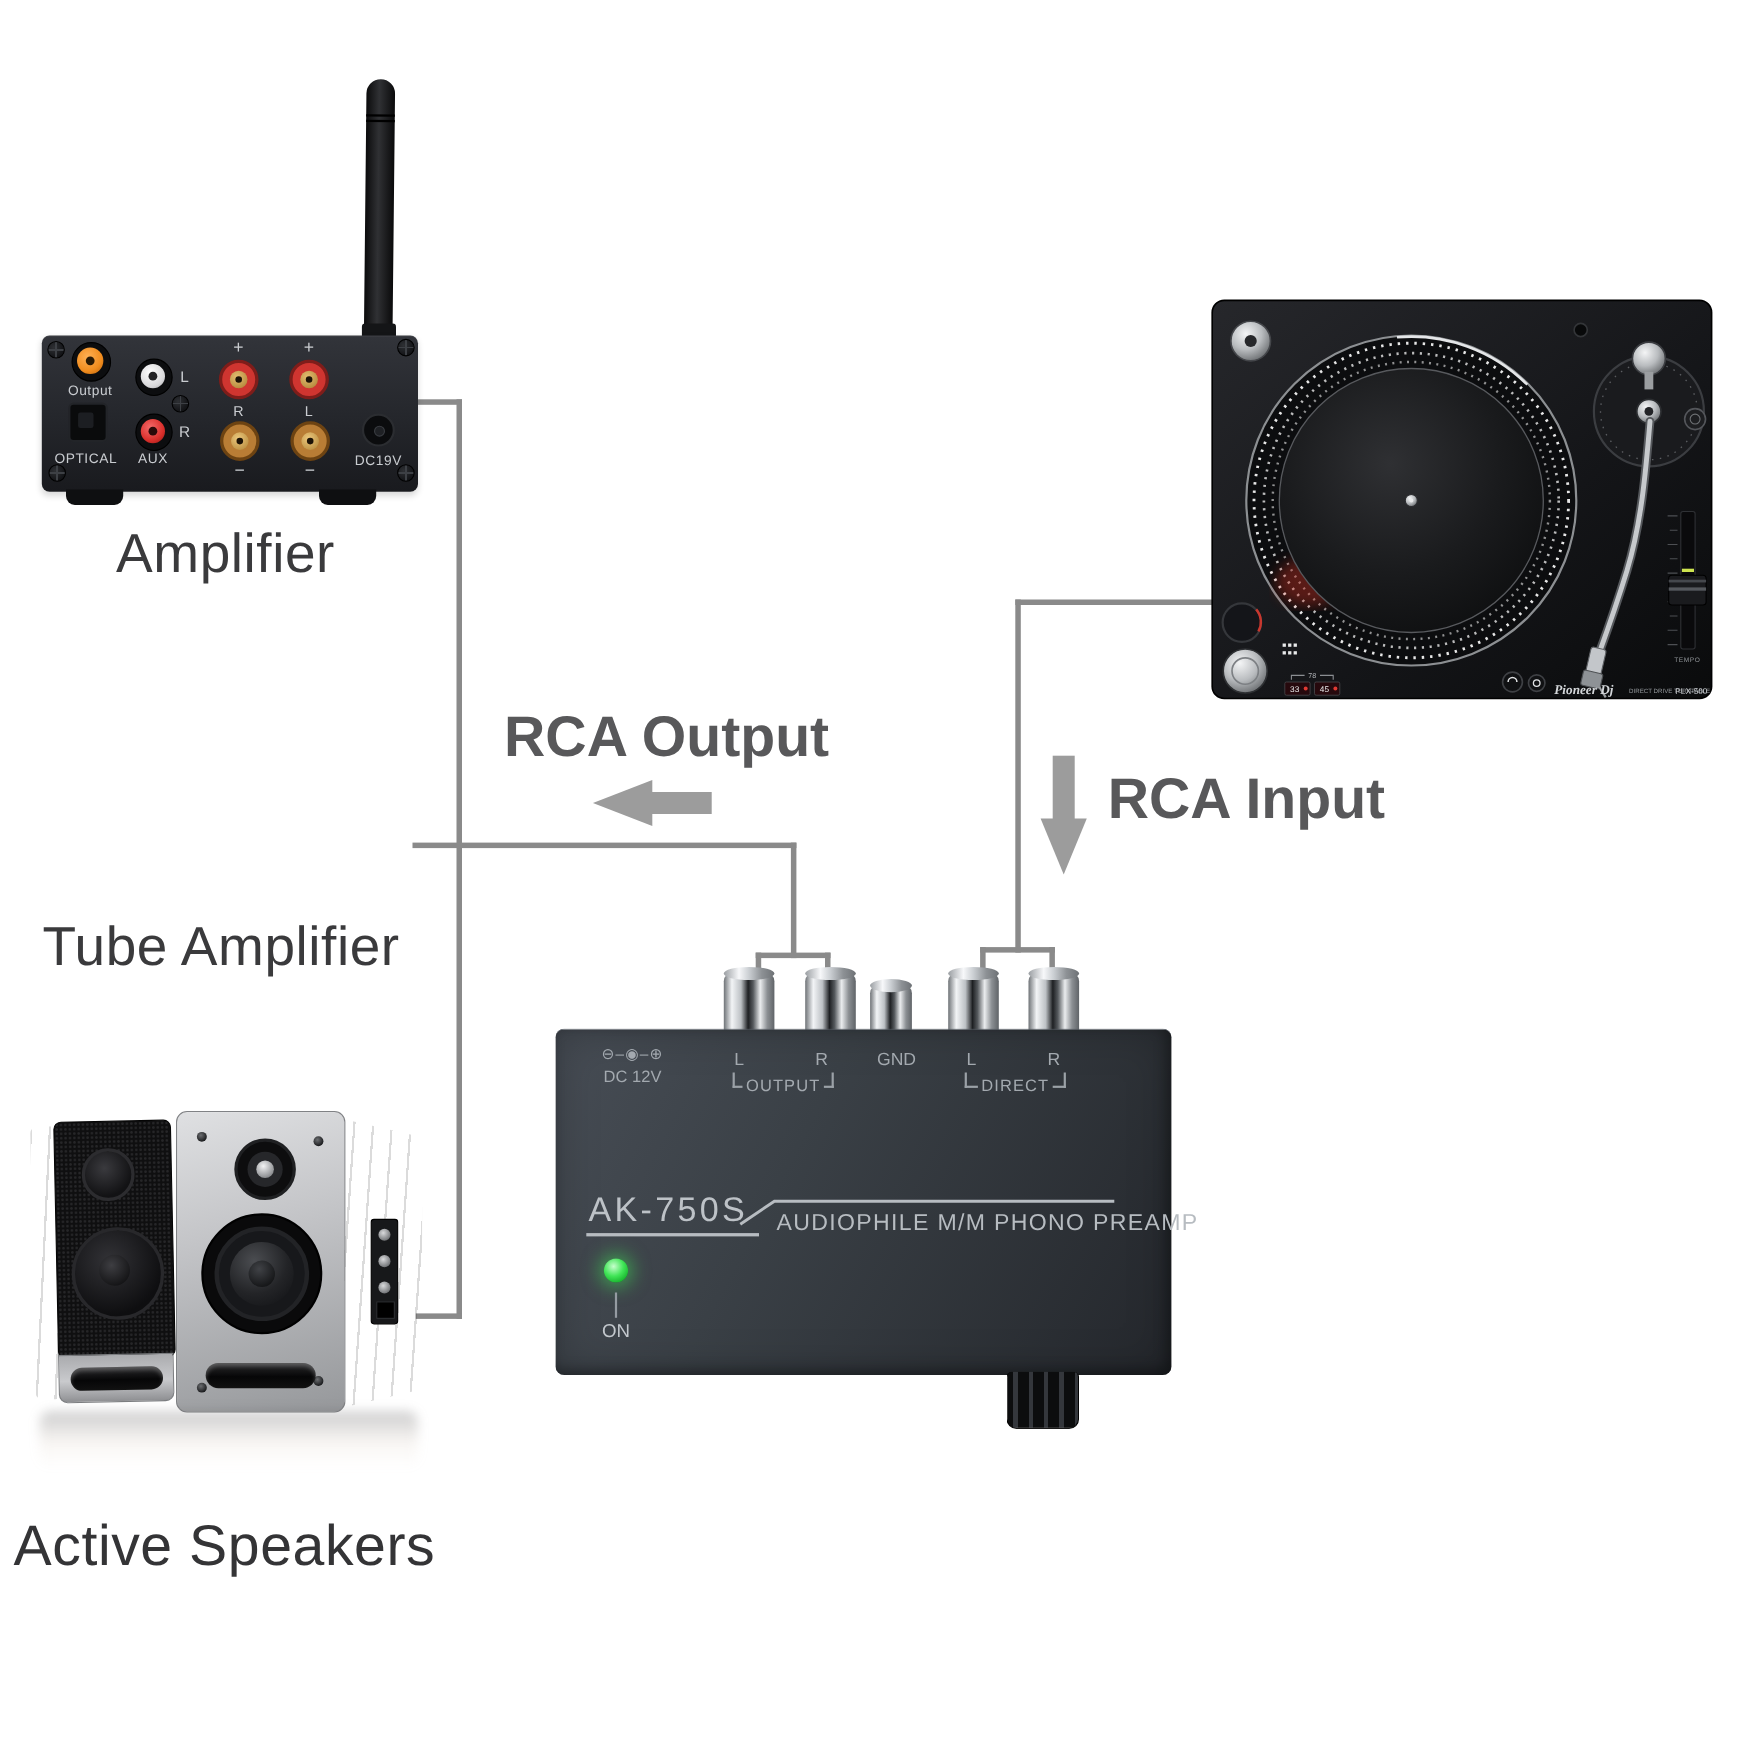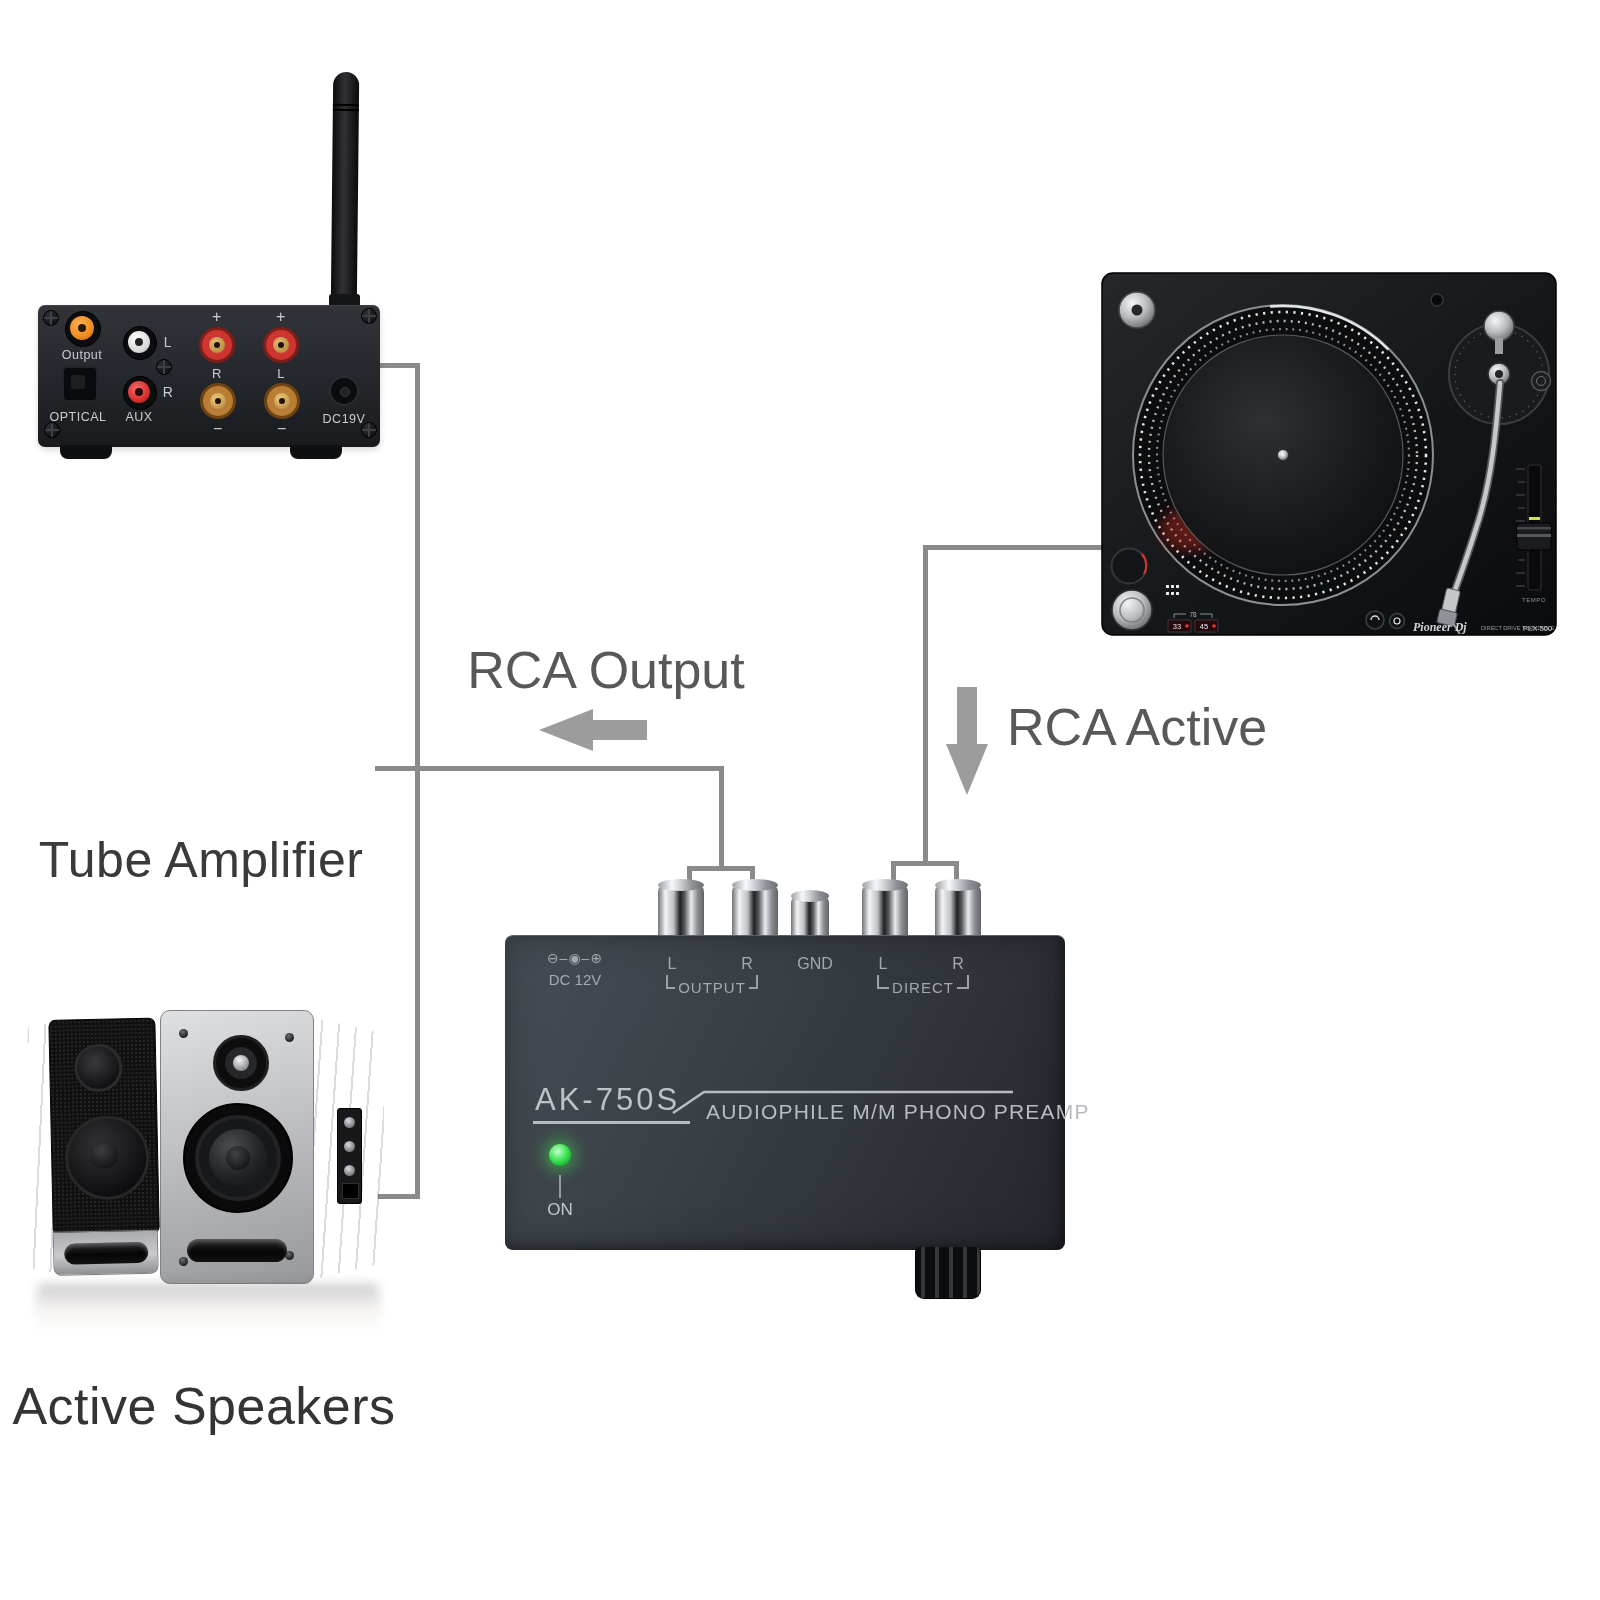--- a/index.html
+++ b/index.html
@@ -1,21 +1,21 @@
 <!DOCTYPE html>
 <html><head>
 <meta charset="utf-8">
 <style>
   html,body{margin:0;padding:0;background:#fff;}
   #canvas{position:relative;width:1600px;height:1600px;background:#ffffff;overflow:hidden;
           font-family:"Liberation Sans","DejaVu Sans",sans-serif;}
   .abs{position:absolute;}
   
   .dev-label{font-size:50px;color:#3a3a3c;text-align:center;letter-spacing:0.5px;}
-  .flow-label{font-size:52px;font-weight:400;color:#58585a;}
+  .flow-label{font-size:52px;font-weight:700;color:#58585a;}
   
   .wire{background:#8a8a8a;}
   .wire-bracket{border:5px solid #8a8a8a;border-bottom:none;box-sizing:border-box;background:transparent;}
   
   .arrow-shaft{background:#9c9c9c;}
   .tri-left{width:0;height:0;border-top:21px solid transparent;border-bottom:21px solid transparent;border-right:54px solid #9c9c9c;}
   .tri-down{width:0;height:0;border-left:21px solid transparent;border-right:21px solid transparent;border-top:51px solid #9c9c9c;}
   
   .amp-body{background:linear-gradient(180deg,#32343a 0%,#24262b 55%,#191a1e 100%);border-radius:7px;
             box-shadow:inset 0 1px 0 rgba(255,255,255,.08), 0 3px 6px rgba(0,0,0,.15);}
@@ -75,21 +75,21 @@
   <div class="abs wire" style="left:719px;top:766px;width:5px;height:105px;"></div>
   <div class="abs wire-bracket" style="left:687px;top:866px;width:68px;height:47px;"></div>
   <div class="abs wire" style="left:923px;top:545px;width:180px;height:5px;"></div>
   <div class="abs wire" style="left:923px;top:545px;width:5px;height:321px;"></div>
   <div class="abs wire-bracket" style="left:891px;top:861px;width:68px;height:52px;"></div>
 
   <div class="abs flow-label" style="left:441px;top:640px;width:330px;text-align:center;">RCA Output</div>
   <div class="abs tri-left" style="left:539px;top:709px;"></div>
   <div class="abs arrow-shaft" style="left:590px;top:720px;width:57px;height:20px;"></div>
 
-  <div class="abs flow-label" style="left:1007px;top:697px;">RCA Active</div>
+  <div class="abs flow-label" style="left:1007px;top:697px;">RCA Input</div>
   <div class="abs arrow-shaft" style="left:957px;top:687px;width:20px;height:58px;"></div>
   <div class="abs tri-down" style="left:946px;top:744px;"></div>
 
   <div class="abs" style="left:38px;top:70px;width:342px;height:392px;">
     <div class="abs antenna" style="left:294px;top:2px;width:26px;height:240px;transform:rotate(0.6deg);">
       <div class="abs antenna-rings" style="left:0;top:32px;width:26px;"></div>
     </div>
     <div class="abs" style="left:291px;top:224px;width:31px;height:18px;background:#141517;border-radius:3px;"></div>
     <div class="abs amp-body" style="left:0;top:235px;width:342px;height:142px;"></div>
     <div class="abs amp-foot" style="left:22px;top:375px;width:52px;height:14px;"></div>
@@ -143,20 +143,21 @@
       <div class="abs ring" style="left:12px;top:12px;width:6px;height:6px;background:#1c1206;"></div>
     </div>
     <div class="abs port-label" style="left:170px;top:350px;width:20px;font-size:16px;">−</div>
     <div class="abs port-label" style="left:234px;top:350px;width:20px;font-size:16px;">−</div>
 
     <div class="abs ring" style="left:291px;top:306px;width:30px;height:30px;background:#0b0c0e;border:2px solid #2b2d31;box-sizing:border-box;">
       <div class="abs ring" style="left:9px;top:9px;width:8px;height:8px;background:#1f2125;border:1px solid #3a3d42;"></div>
     </div>
     <div class="abs port-label" style="left:278px;top:342px;width:56px;">DC19V</div>
   </div>
+  <div class="abs dev-label" style="left:55px;top:474px;width:300px;">Amplifier</div>
 
   <div class="abs dev-label" style="left:0px;top:831px;width:402px;">Tube Amplifier</div>
 
   <div class="abs" style="left:30px;top:1005px;width:356px;height:335px;">
 
     <div class="abs" style="left:0;top:14px;width:126px;height:256px;transform:rotate(-1.2deg);">
       <div class="abs wood wood-lines" style="left:0;top:4px;width:26px;height:248px;border-radius:6px 0 0 6px;"></div>
       <div class="abs grille" style="left:21px;top:0;width:105px;height:214px;">
         <div class="abs ring" style="left:24px;top:24px;width:42px;height:42px;border:3px solid #2c2c2f;background:radial-gradient(circle at 42% 36%,#3a3a3e,#121214 70%);"></div>
         <div class="abs ring" style="left:13px;top:96px;width:78px;height:78px;border:3px solid #28282b;background:radial-gradient(circle at 40% 34%,#323236,#0e0e10 72%);">

